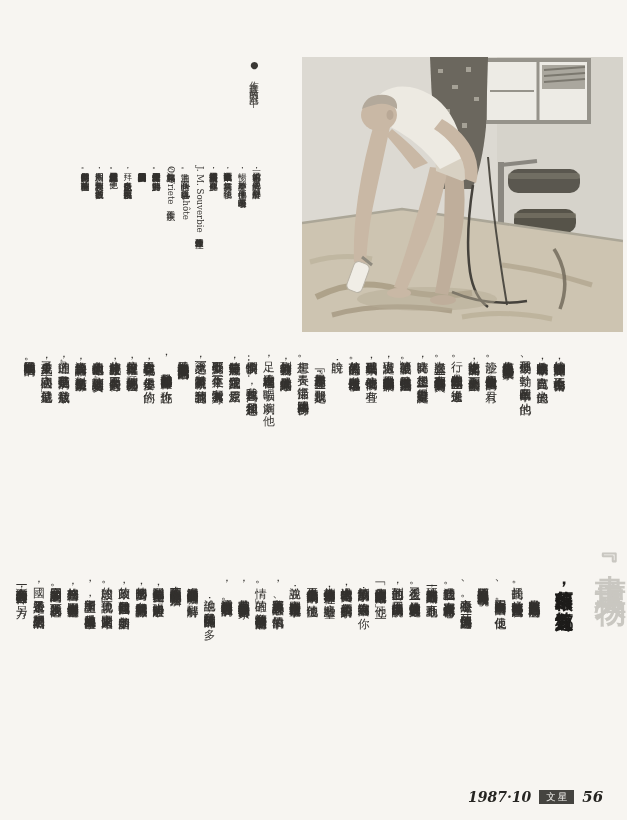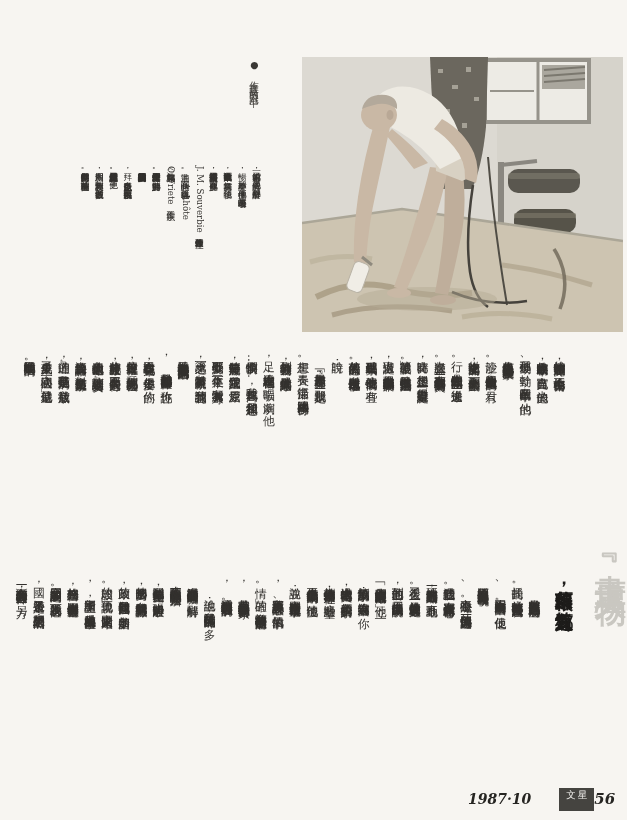--- a/index.html
+++ b/index.html
@@ -33,25 +33,25 @@
   .article-title{
     position:absolute;left:552px;top:576px;
     font-size:18px;font-weight:700;letter-spacing:0.5px;color:var(--title-ink);
   }
   
   .watermark{
     position:absolute;left:590px;top:543px;
     font-size:31px;font-weight:700;letter-spacing:7px;color:var(--watermark);
   }
   
-  .footer{position:absolute;left:468px;top:788px;display:flex;align-items:center;gap:0;}
+  .footer{position:absolute;left:468px;top:788px;display:flex;align-items:center;gap:8px;}
   .footer .date{font-size:14px;font-weight:700;font-style:italic;color:#262522;}
   .footer .mag{
     background:var(--footer-box);color:#f4f3ef;font-size:9.5px;
-    padding:2px 5px 11px 7px;letter-spacing:2px;line-height:1;margin-left:28px;
+    padding:2px 5px 3px 7px;letter-spacing:2px;line-height:1;
   }
   .footer .pageno{font-size:15px;font-weight:700;font-style:italic;color:#262522;text-align:center;}
 </style>
 </head>
 <body>
 
 <div class="photo">
   <svg viewBox="0 0 321 275" width="321" height="275">
     <rect width="321" height="275" fill="#dcd9d2"></rect>
     <rect x="195" y="0" width="126" height="210" fill="#d6d3cb"></rect>

